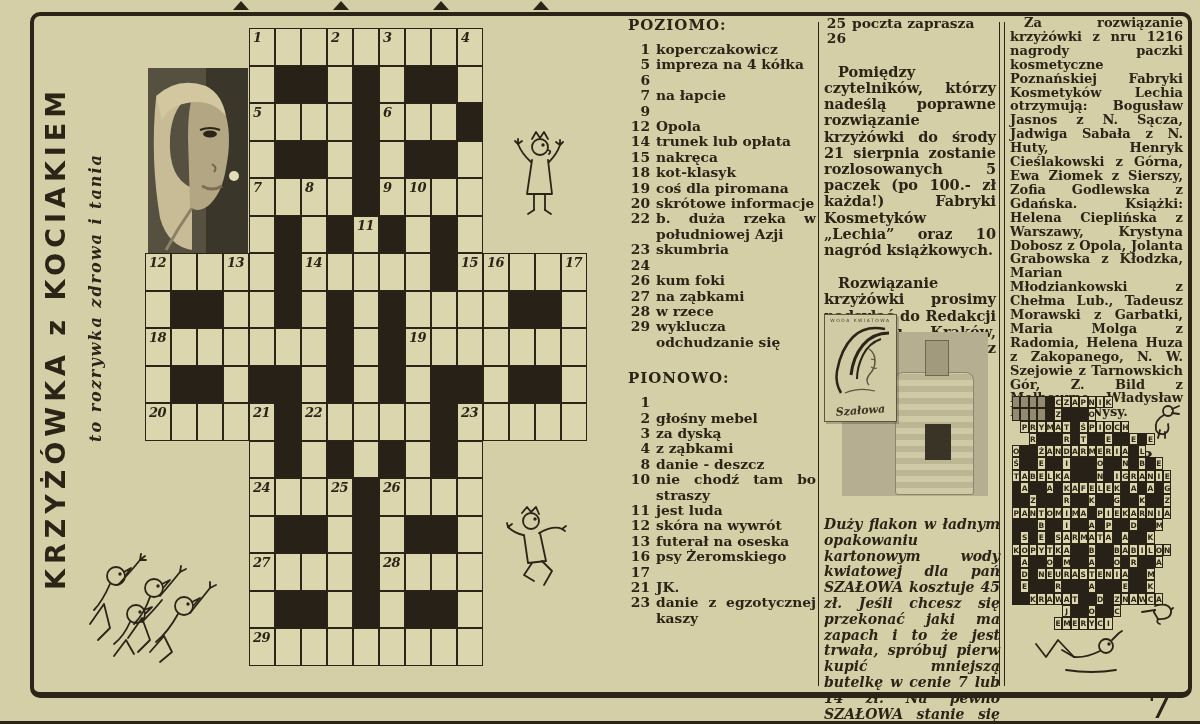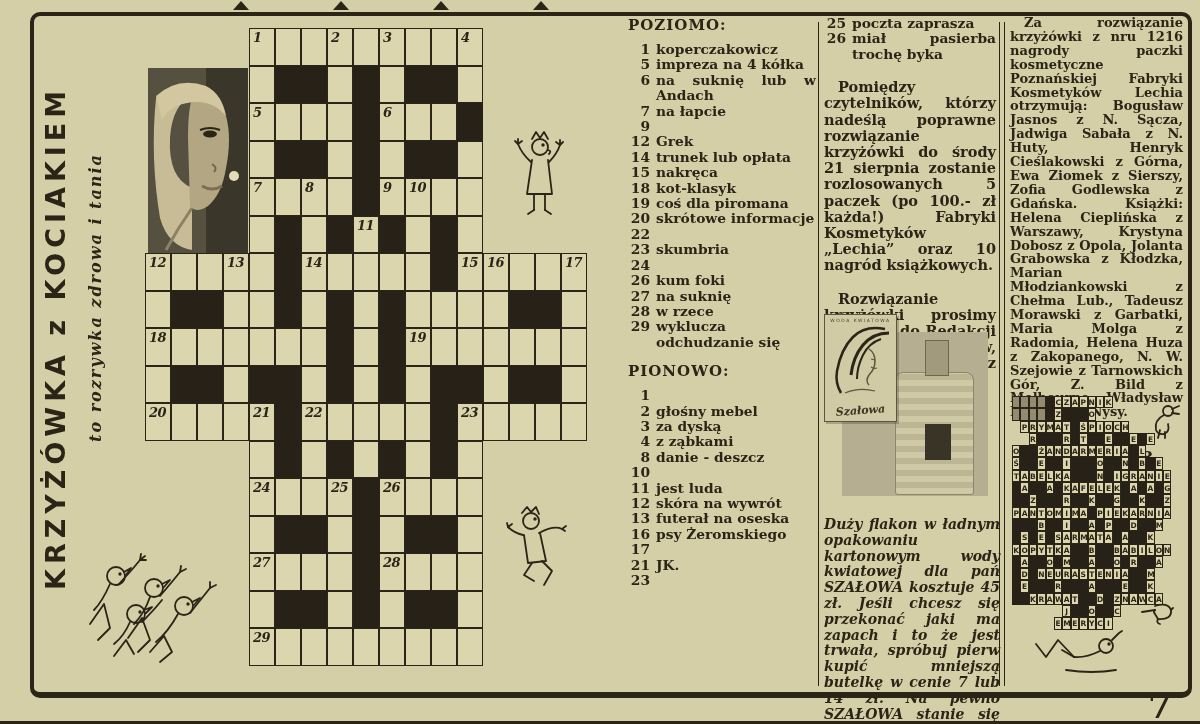--- a/index.html
+++ b/index.html
@@ -23,21 +23,21 @@
       grid-template-columns:repeat(17,26px);grid-template-rows:repeat(17,37.5px);}
   .xc{box-sizing:border-box;position:relative;}
   .xc.wht{background:#dcd6ae;border:1px solid #2b2417;}
   .xc.blk{background:#272117;border:1px solid #272117;}
   .xc.out{background:transparent;}
   .xnum{position:absolute;top:1px;left:3px;font:700 italic 13px "DejaVu Serif",serif;letter-spacing:-0.5px;}
   .photo{position:absolute;left:3px;top:40px;width:100px;height:186px;}
   
   .col{position:absolute;top:16px;}
   .chead{font:700 15px "DejaVu Serif",serif;letter-spacing:1px;margin:0 0 8px 0;}
-  .chead.second{margin-top:12px;}
+  .chead.second{margin-top:19px;}
   .clue{display:flex;font:700 13.8px "DejaVu Serif",serif;line-height:15.4px;}
   .clue .n{width:22px;flex:none;text-align:right;padding-right:6px;}
   .clue .t{flex:1;text-align:justify;}
   .para{font:700 14.5px "DejaVu Serif",serif;line-height:16.2px;text-align:justify;
         text-indent:14px;margin:17px 0 0 0;}
   .vline{position:absolute;top:22px;width:1px;height:664px;background:#2b2417;}
   
   .ad{position:absolute;left:824px;top:308px;width:174px;height:192px;}
   .ad .gray{position:absolute;left:18px;top:24px;width:146px;height:164px;background:#b5ae90;}
   .bottle{position:absolute;left:53px;top:40px;width:77px;height:121px;border:1px solid #8d866c;
@@ -509,32 +509,31 @@
         <div class="clue">
           <span class="n">1</span>
           <span class="t">koperczakowicz</span>
         </div>
         <div class="clue">
           <span class="n">5</span>
           <span class="t">impreza na 4 kółka</span>
         </div>
         <div class="clue">
           <span class="n">6</span>
-          <span class="t">na suknię lub w Andach</span>
         </div>
         <div class="clue">
           <span class="n">7</span>
           <span class="t">na łapcie</span>
         </div>
         <div class="clue">
           <span class="n">9</span>
         </div>
         <div class="clue">
           <span class="n">12</span>
-          <span class="t">Grek</span>
+          <span class="t">Opola</span>
         </div>
         <div class="clue">
           <span class="n">14</span>
           <span class="t">trunek lub opłata</span>
         </div>
         <div class="clue">
           <span class="n">15</span>
           <span class="t">nakręca</span>
         </div>
         <div class="clue">
@@ -544,35 +543,36 @@
         <div class="clue">
           <span class="n">19</span>
           <span class="t">coś dla piromana</span>
         </div>
         <div class="clue">
           <span class="n">20</span>
           <span class="t">skrótowe informacje</span>
         </div>
         <div class="clue">
           <span class="n">22</span>
+          <span class="t">b. duża rzeka w południowej Azji</span>
         </div>
         <div class="clue">
           <span class="n">23</span>
           <span class="t">skumbria</span>
         </div>
         <div class="clue">
           <span class="n">24</span>
         </div>
         <div class="clue">
           <span class="n">26</span>
           <span class="t">kum foki</span>
         </div>
         <div class="clue">
           <span class="n">27</span>
-          <span class="t">na suknię</span>
+          <span class="t">na ząbkami</span>
         </div>
         <div class="clue">
           <span class="n">28</span>
           <span class="t">w rzece</span>
         </div>
         <div class="clue">
           <span class="n">29</span>
           <span class="t">wyklucza odchudzanie się</span>
         </div>
       </div>
@@ -592,20 +592,21 @@
         <div class="clue">
           <span class="n">4</span>
           <span class="t">z ząbkami</span>
         </div>
         <div class="clue">
           <span class="n">8</span>
           <span class="t">danie - deszcz</span>
         </div>
         <div class="clue">
           <span class="n">10</span>
+          <span class="t">nie chodź tam bo straszy</span>
         </div>
         <div class="clue">
           <span class="n">11</span>
           <span class="t">jest luda</span>
         </div>
         <div class="clue">
           <span class="n">12</span>
           <span class="t">skóra na wywrót</span>
         </div>
         <div class="clue">
@@ -618,35 +619,35 @@
         </div>
         <div class="clue">
           <span class="n">17</span>
         </div>
         <div class="clue">
           <span class="n">21</span>
           <span class="t">JK.</span>
         </div>
         <div class="clue">
           <span class="n">23</span>
+          <span class="t">danie z egzotycznej kaszy</span>
         </div>
       </div>
   </div>
 
   <div class="vline" style="left:818px"></div>
 
   <div class="col" style="left:824px;width:172px">
     <div>
         <div class="clue">
           <span class="n">25</span>
           <span class="t">poczta zaprasza</span>
         </div>
         <div class="clue">
           <span class="n">26</span>
-          <span class="t">miał pasierba trochę byka</span>
         </div>
       </div>
     <p class="para">Pomiędzy czytelników, którzy nadeślą poprawne rozwiązanie krzyżówki do środy 21 sierpnia zostanie rozlosowanych 5 paczek (po 100.- zł każda!) Fabryki Kosmetyków „Lechia” oraz 10 nagród książkowych.</p>
     <p class="para">Rozwiązanie krzyżówki prosimy nadsyłać do Redakcji Przekroju, Kraków, skr. pocztowa 533, z zaznaczeniem „Krzyżówka 19”.</p>
   </div>
 
   <div class="ad">
     <div class="gray">
       <div class="bottle"></div>
       <div class="cap"></div>

